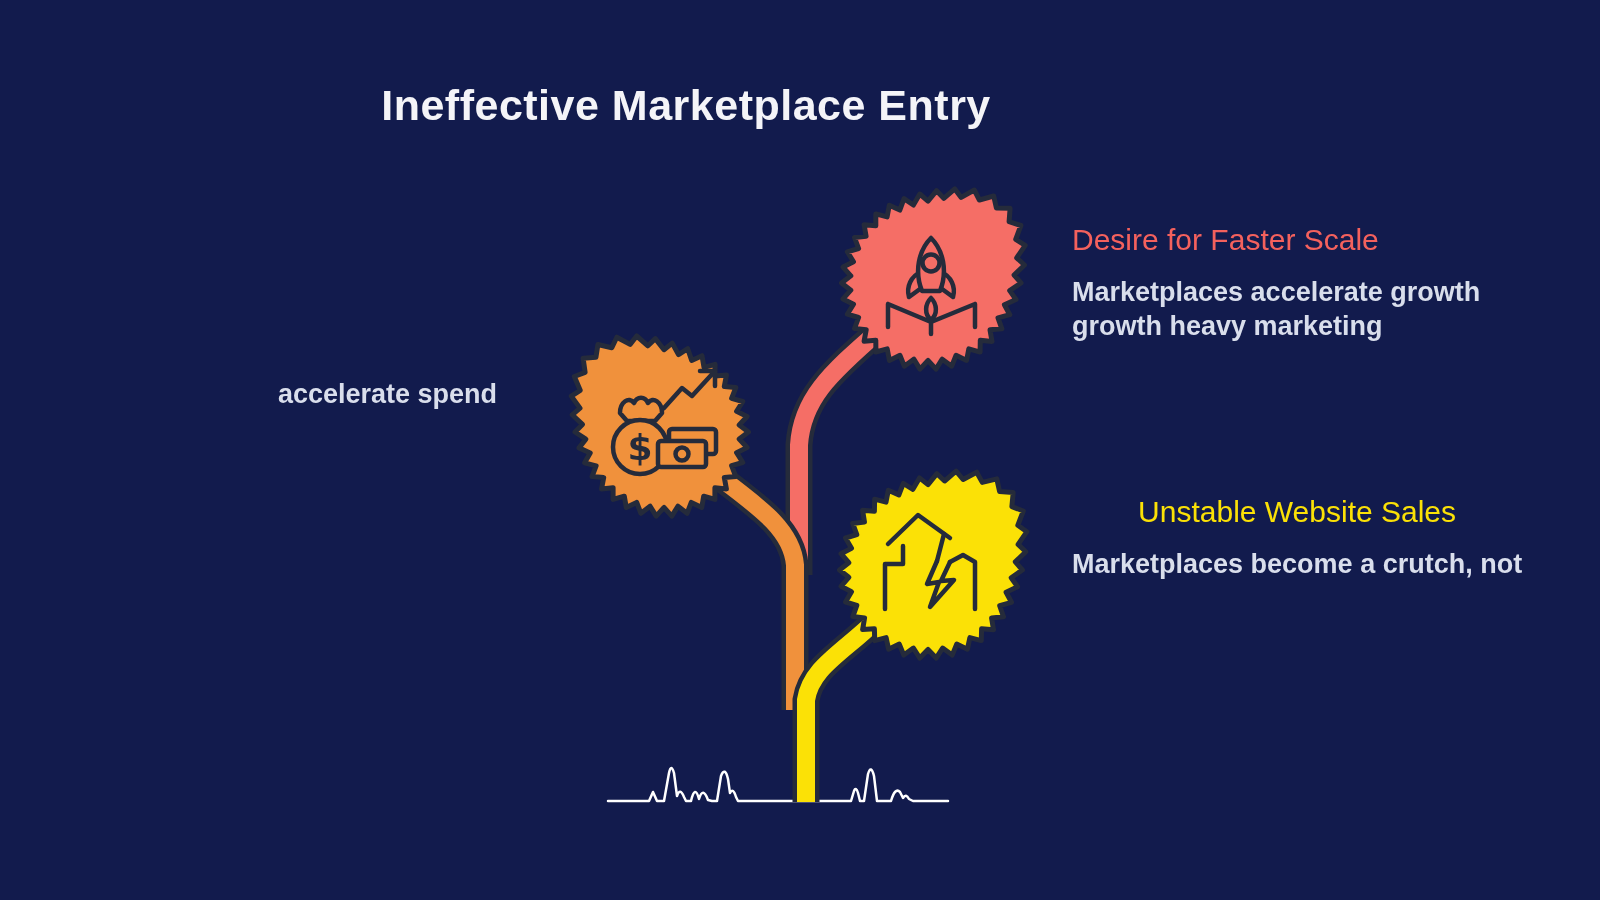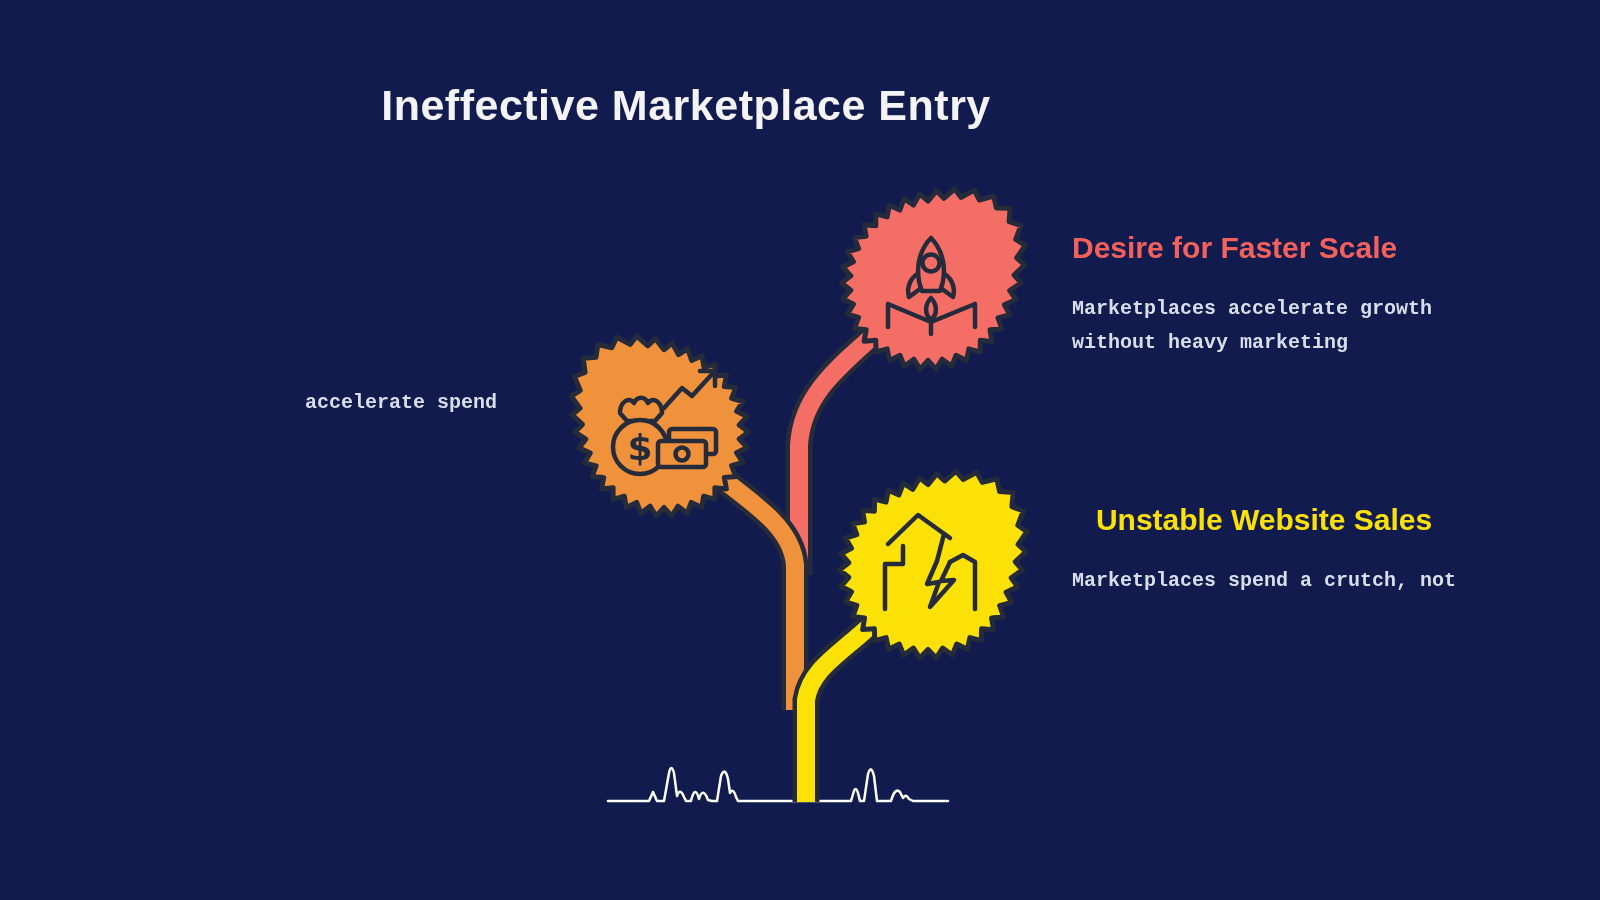--- a/index.html
+++ b/index.html
@@ -7,22 +7,22 @@
     position:relative;width:1600px;height:900px;overflow:hidden;
     background:var(--background);
     font-family:"Liberation Sans","DejaVu Sans",sans-serif;
   }
   .stage svg{position:absolute;inset:0;}
   .page-title{
     position:absolute;top:52px;left:0;width:1372px;text-align:center;
     font-size:43px;font-weight:700;color:var(--title);letter-spacing:.5px;
   }
   .block{position:absolute;}
-  .block .heading{font-size:30px;font-weight:700;line-height:36px;white-space:nowrap;margin-top:8px;}
-  .block .body{margin-top:26px;font-size:20px;font-weight:600;line-height:34px;color:var(--body-text);font-family:Liberation Mono, monospace;}
+  .block .heading{font-size:30px;font-weight:400;line-height:36px;white-space:nowrap;}
+  .block .body{margin-top:17px;font-size:27px;font-weight:600;line-height:34px;color:var(--body-text);}
   .block .body div{white-space:nowrap;}
   .block-left{top:360px;right:1103px;text-align:right;}
   .block-top-right{top:222px;left:1072px;text-align:left;}
   .block-bottom-right{top:494px;left:1072px;text-align:center;}
 
   .leaf{stroke:var(--outline);stroke-width:5;stroke-linejoin:round;}
   .leaf-orange{fill:var(--orange);}
   .leaf-coral{fill:var(--coral-leaf);}
   .leaf-yellow{fill:var(--yellow);}
 
@@ -99,24 +99,24 @@
   <div class="block block-left">
     <div class="body">
       <div>accelerate spend</div>
     </div>
   </div>
 
   <div class="block block-top-right">
     <div class="heading" style="color: rgb(244, 97, 93);">Desire for Faster Scale</div>
     <div class="body">
       <div>Marketplaces accelerate growth</div>
-      <div>without heavy marketing</div>
+      <div>growth heavy marketing</div>
     </div>
   </div>
 
   <div class="block block-bottom-right">
     <div class="heading" style="color: rgb(251, 225, 6);">Unstable Website Sales</div>
     <div class="body">
-      <div>Marketplaces spend a crutch, not</div>
+      <div>Marketplaces become a crutch, not</div>
     </div>
   </div>
 
 </div>
 
 </body></html>

